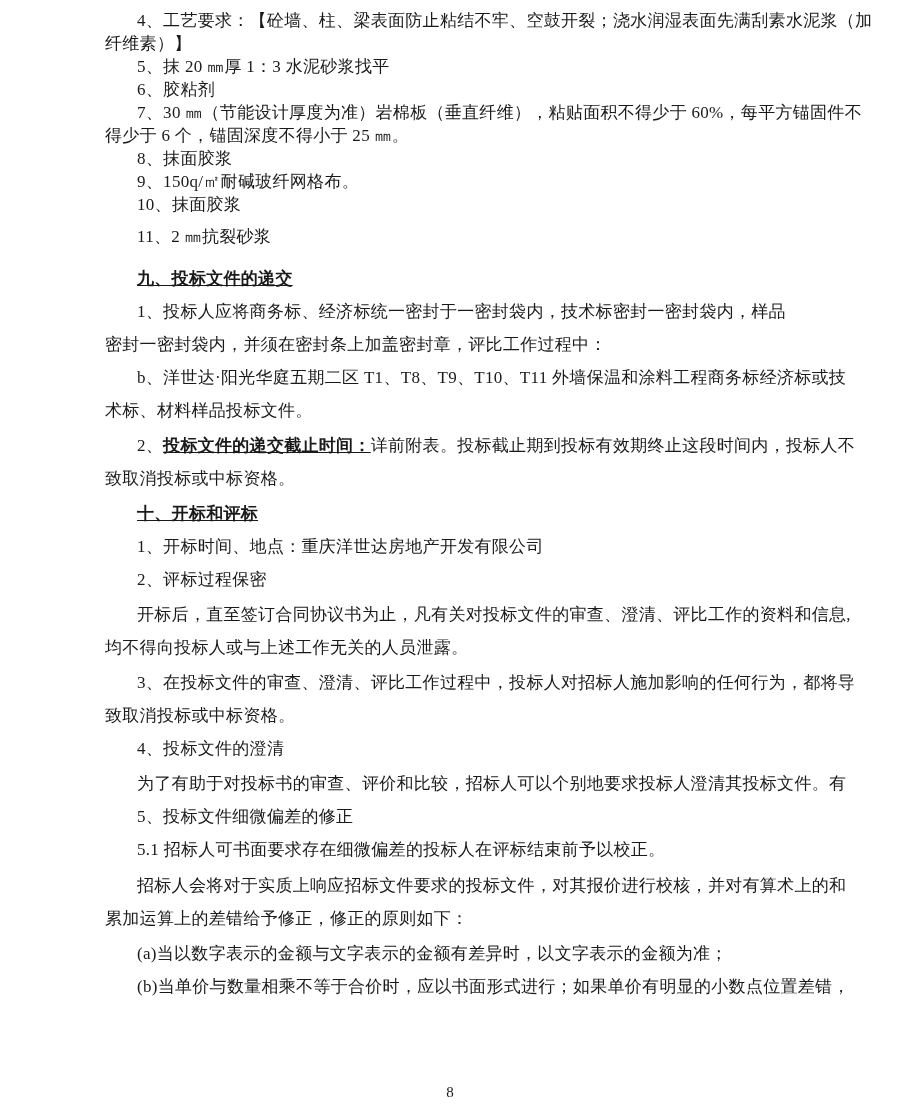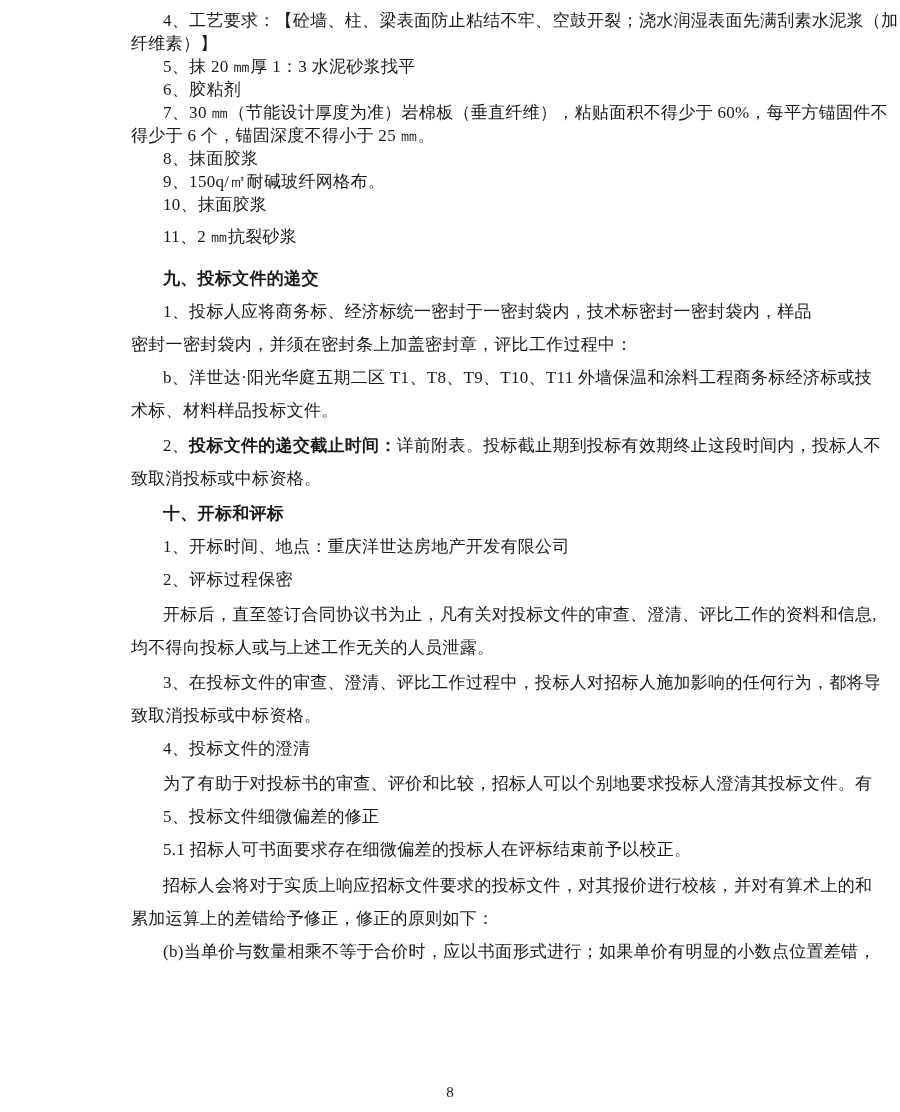--- a/index.html
+++ b/index.html
@@ -18,26 +18,25 @@
   }
   .doc-body {
     position: absolute;
     top: 9px;
     left: 105px;
     width: 770px;
   }
   .line {
     white-space: nowrap;
     letter-spacing: 0.3px;
-    margin-left: 26px;
   }
   .tight { line-height: 23px; }
   .loose { line-height: 33px; }
   .indent { text-indent: 32px; }
-  .bold, .line .bold { font-weight: 700; }
+  .bold, .line .bold { font-weight: 700; text-decoration: underline; }
   .mt2  { margin-top: 2px; }
   .mt3  { margin-top: 3px; }
   .mt9  { margin-top: 9px; }
   .mt14 { margin-top: 14px; }
   .page-footer {
     position: absolute;
     top: 1080px;
     left: 0;
     width: 900px;
     text-align: center;
@@ -73,16 +72,17 @@
     <div class="line loose indent mt2"><span>开标后，直至签订合同协议书为止，凡有关对投标文件的审查、澄清、评比工作的资料和信息,</span></div>
     <div class="line loose"><span>均不得向投标人或与上述工作无关的人员泄露。</span></div>
     <div class="line loose indent mt2"><span>3、在投标文件的审查、澄清、评比工作过程中，投标人对招标人施加影响的任何行为，都将导</span></div>
     <div class="line loose"><span>致取消投标或中标资格。</span></div>
     <div class="line loose indent"><span>4、投标文件的澄清</span></div>
     <div class="line loose indent mt2"><span>为了有助于对投标书的审查、评价和比较，招标人可以个别地要求投标人澄清其投标文件。有</span></div>
     <div class="line loose indent"><span>5、投标文件细微偏差的修正</span></div>
     <div class="line loose indent"><span>5.1 招标人可书面要求存在细微偏差的投标人在评标结束前予以校正。</span></div>
     <div class="line loose indent mt3"><span>招标人会将对于实质上响应招标文件要求的投标文件，对其报价进行校核，并对有算术上的和</span></div>
     <div class="line loose"><span>累加运算上的差错给予修正，修正的原则如下：</span></div>
+    <div class="line loose indent mt2"><span>(a)当以数字表示的金额与文字表示的金额有差异时，以文字表示的金额为准；</span></div>
     <div class="line loose indent"><span>(b)当单价与数量相乘不等于合价时，应以书面形式进行；如果单价有明显的小数点位置差错，</span></div>
   </div>
 
 <div class="page-footer">8</div>
 
 </body></html>

